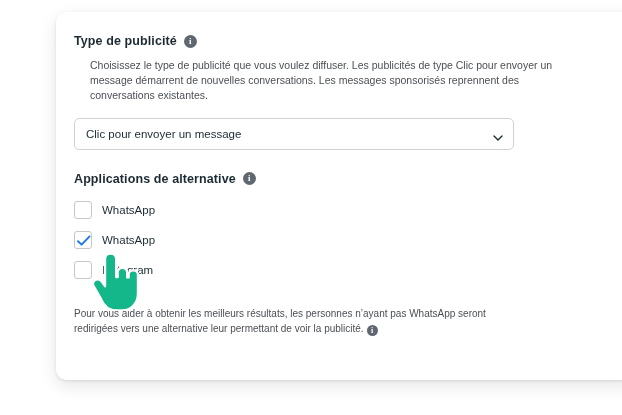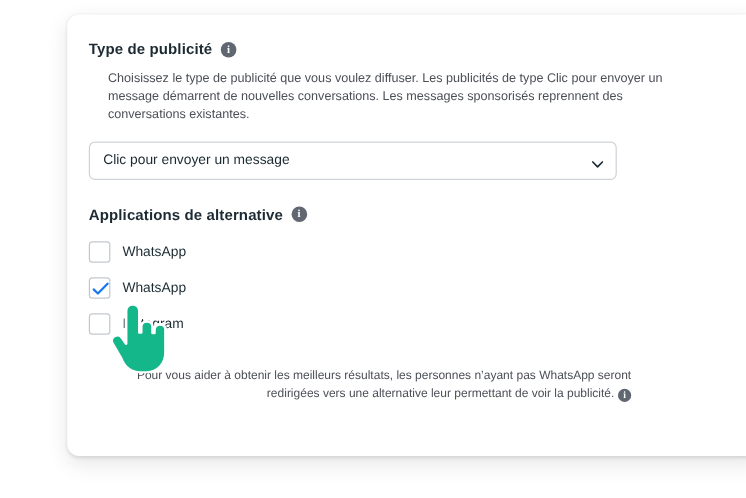--- a/index.html
+++ b/index.html
@@ -152,21 +152,20 @@
     font-size: 11.5px;
     color: #1c2b33;
   }
 
   .footnote {
     font-size: 10px;
     line-height: 1.5;
     color: #4b4f56;
     margin: 22px 0 4px 0;
     max-width: 452px;
-    text-align: right;
   }
 
   .cursor-hand {
     position: absolute;
     left: 90px;
     top: 253px;
     width: 50px;
     height: 58px;
     pointer-events: none;
   }

